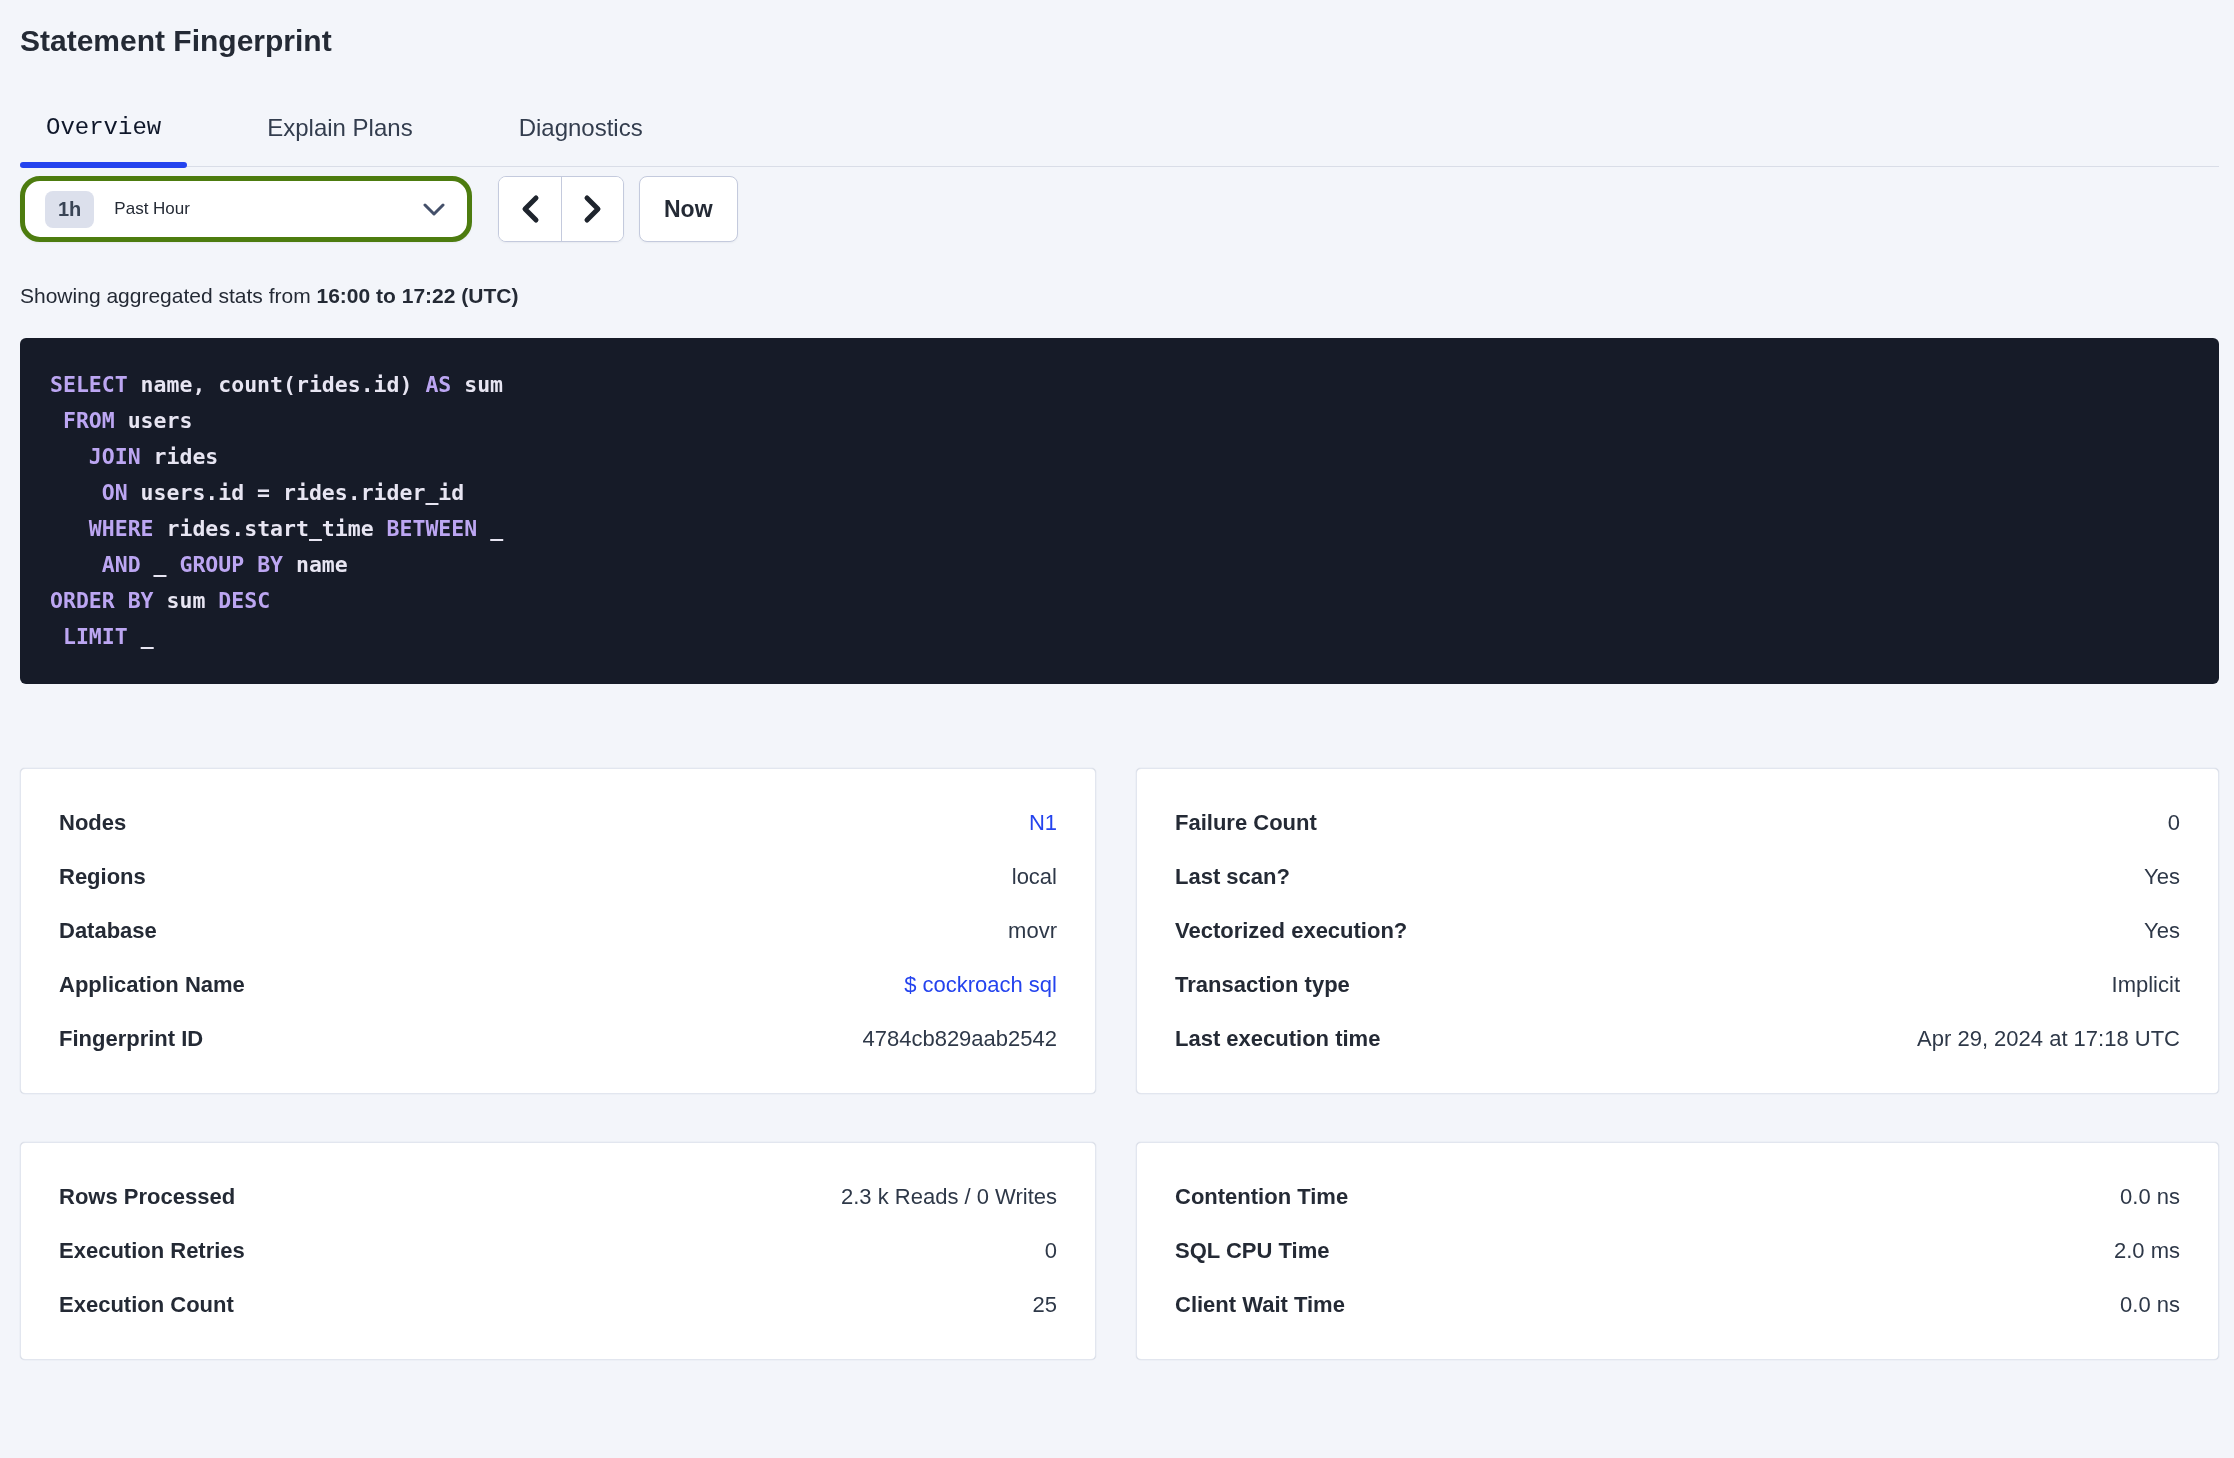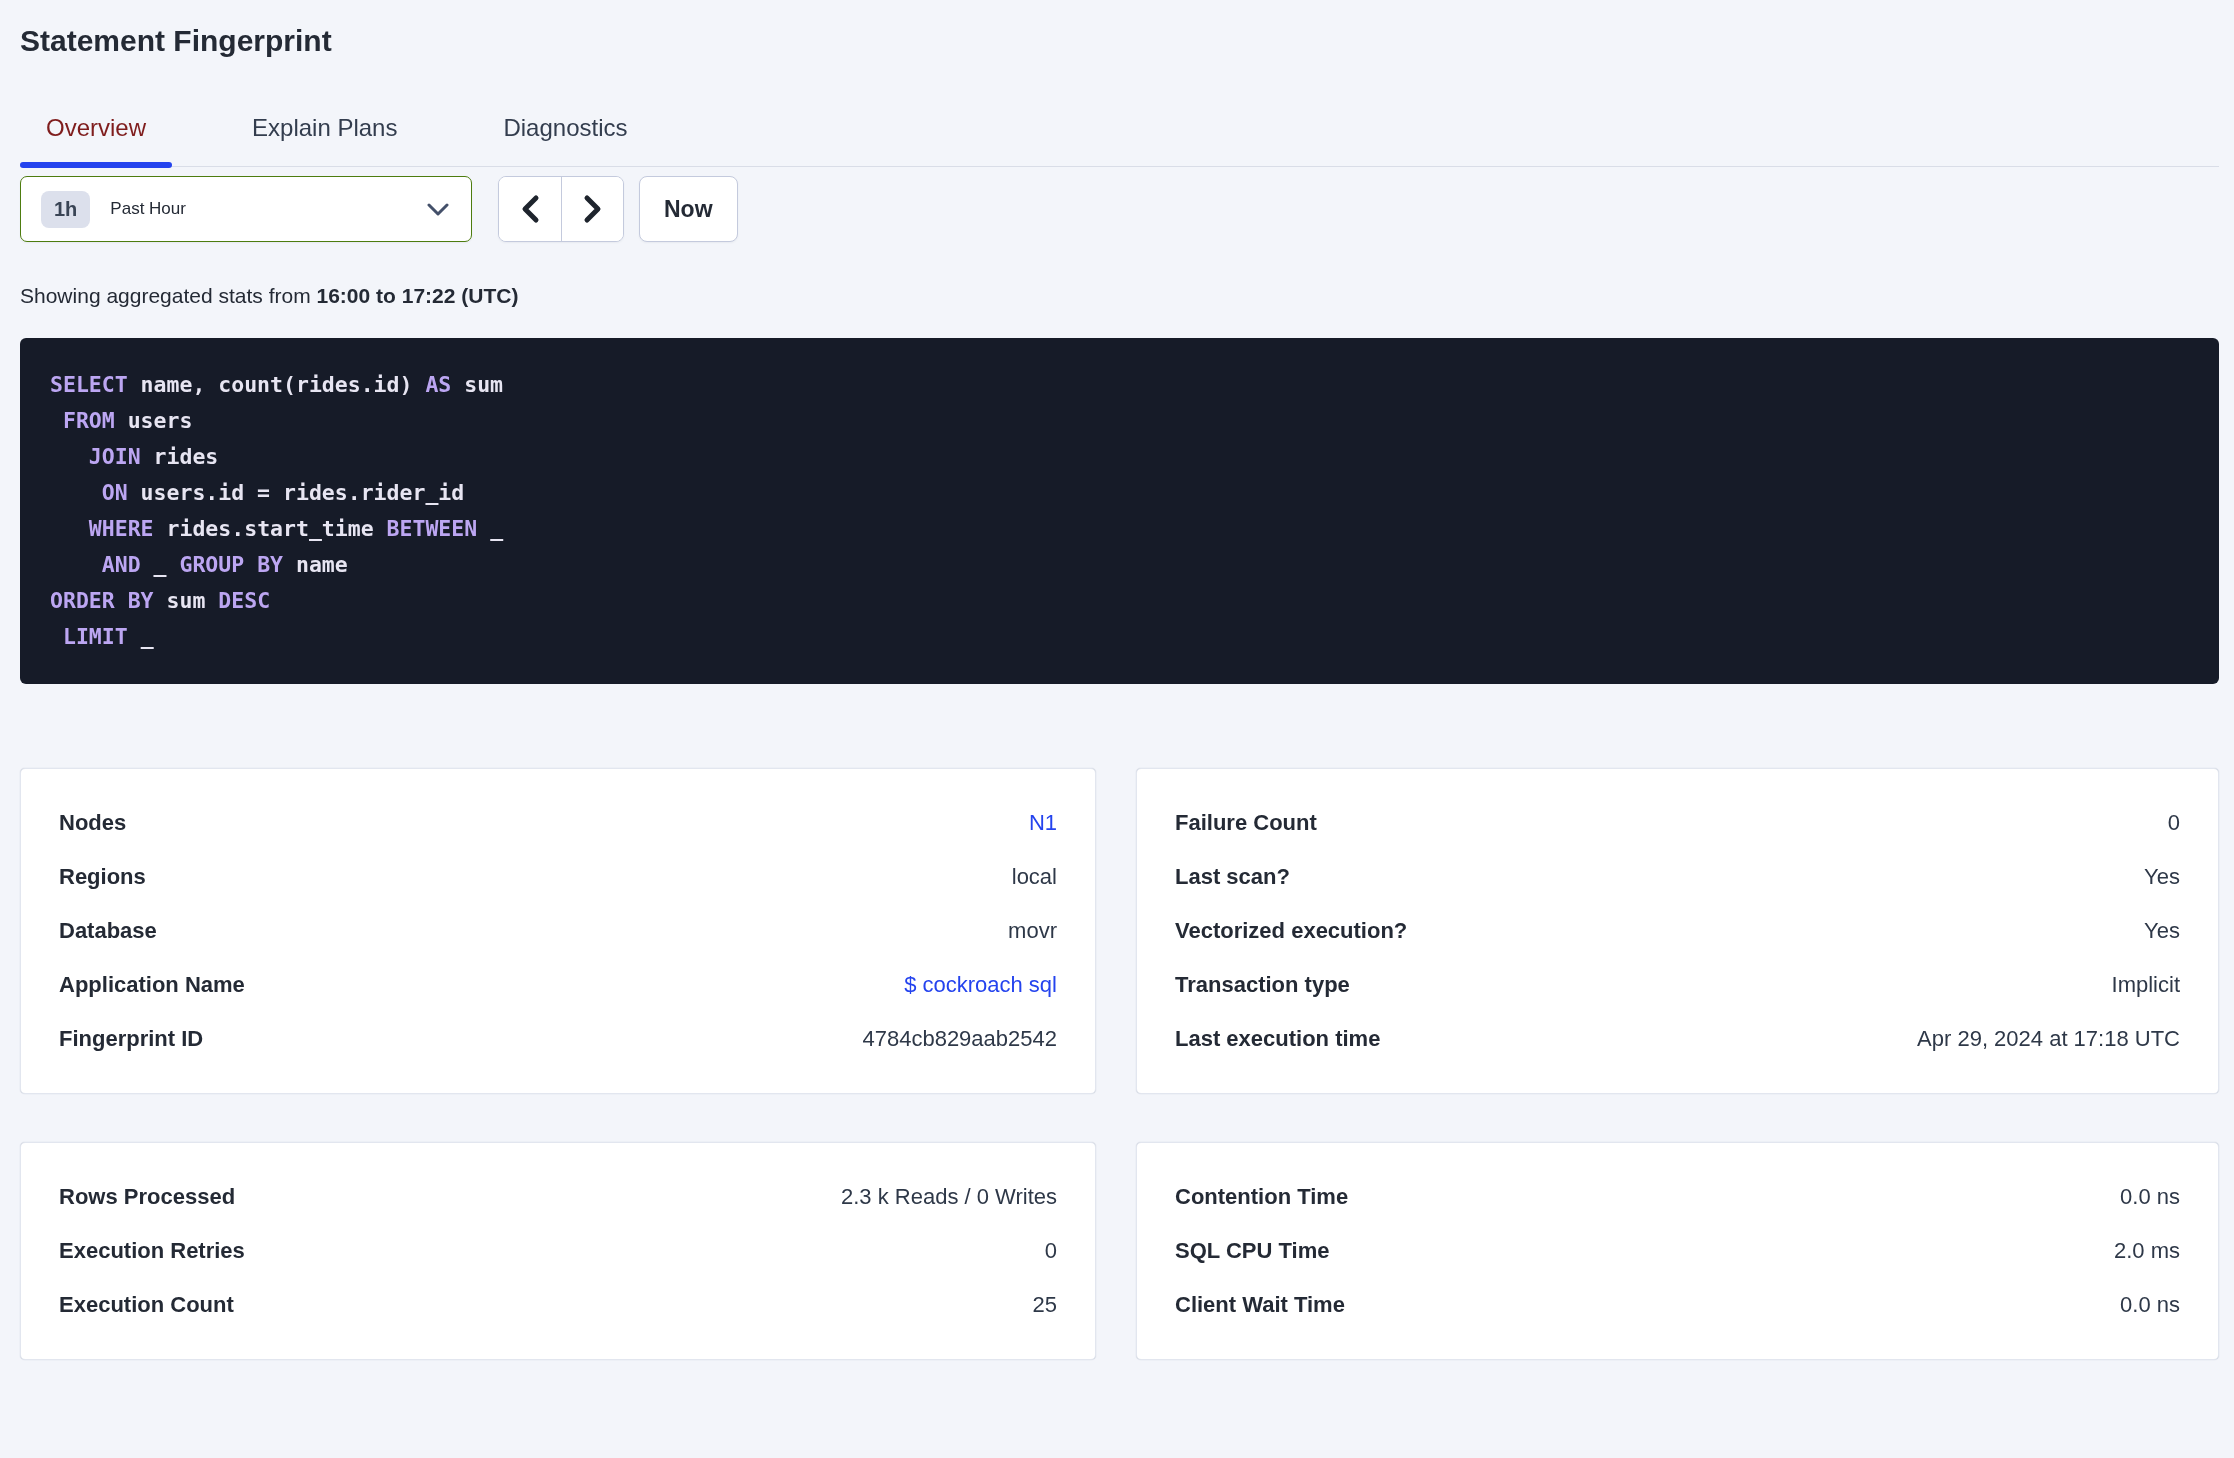--- a/index.html
+++ b/index.html
@@ -15,30 +15,30 @@
   
   .title { font-size:30px; font-weight:700; margin:0; line-height:38px; color:#242A35; }
 
   
   .tabs { display:flex; margin-top:52px; border-bottom:1px solid #D9DDE7; }
   .tab {
     font-size:24px; line-height:32px; color:#333D4E;
     padding:0 26px 22px; margin-right:54px;
     position:relative; cursor:pointer; white-space:nowrap;
   }
-  .tab.active { color:#7f1d1d; }
+  .tab.active { color:#0f172a;font-family:Liberation Mono, monospace; }
   .tab.active::after {
     content:""; position:absolute; left:0; right:0; bottom:-2px;
     height:6px; background:#2443EE; border-radius:3px;
   }
 
   
   .controls { display:flex; align-items:stretch; height:66px; margin-top:9px; }
   .select {
-    width:452px; background:#FFFFFF; border:1px solid #4d7c0f; border-radius:7px;
+    width:452px; background:#FFFFFF; border:5px solid #4d7c0f; border-radius:20px;
     display:flex; align-items:center; padding:0 22px 0 20px;
     box-shadow:0 1px 2px rgba(50,60,90,0.06); cursor:pointer;
   }
   .badge {
     background:#DCE0EC; border-radius:8px; padding:7px 13px;
     font-size:20px; font-weight:700; color:#394455;
   }
   .select-label { margin-left:20px; font-size:17px; color:#242A35; flex:1; }
   .arrows {
     display:flex; margin-left:26px; background:#FFFFFF;

